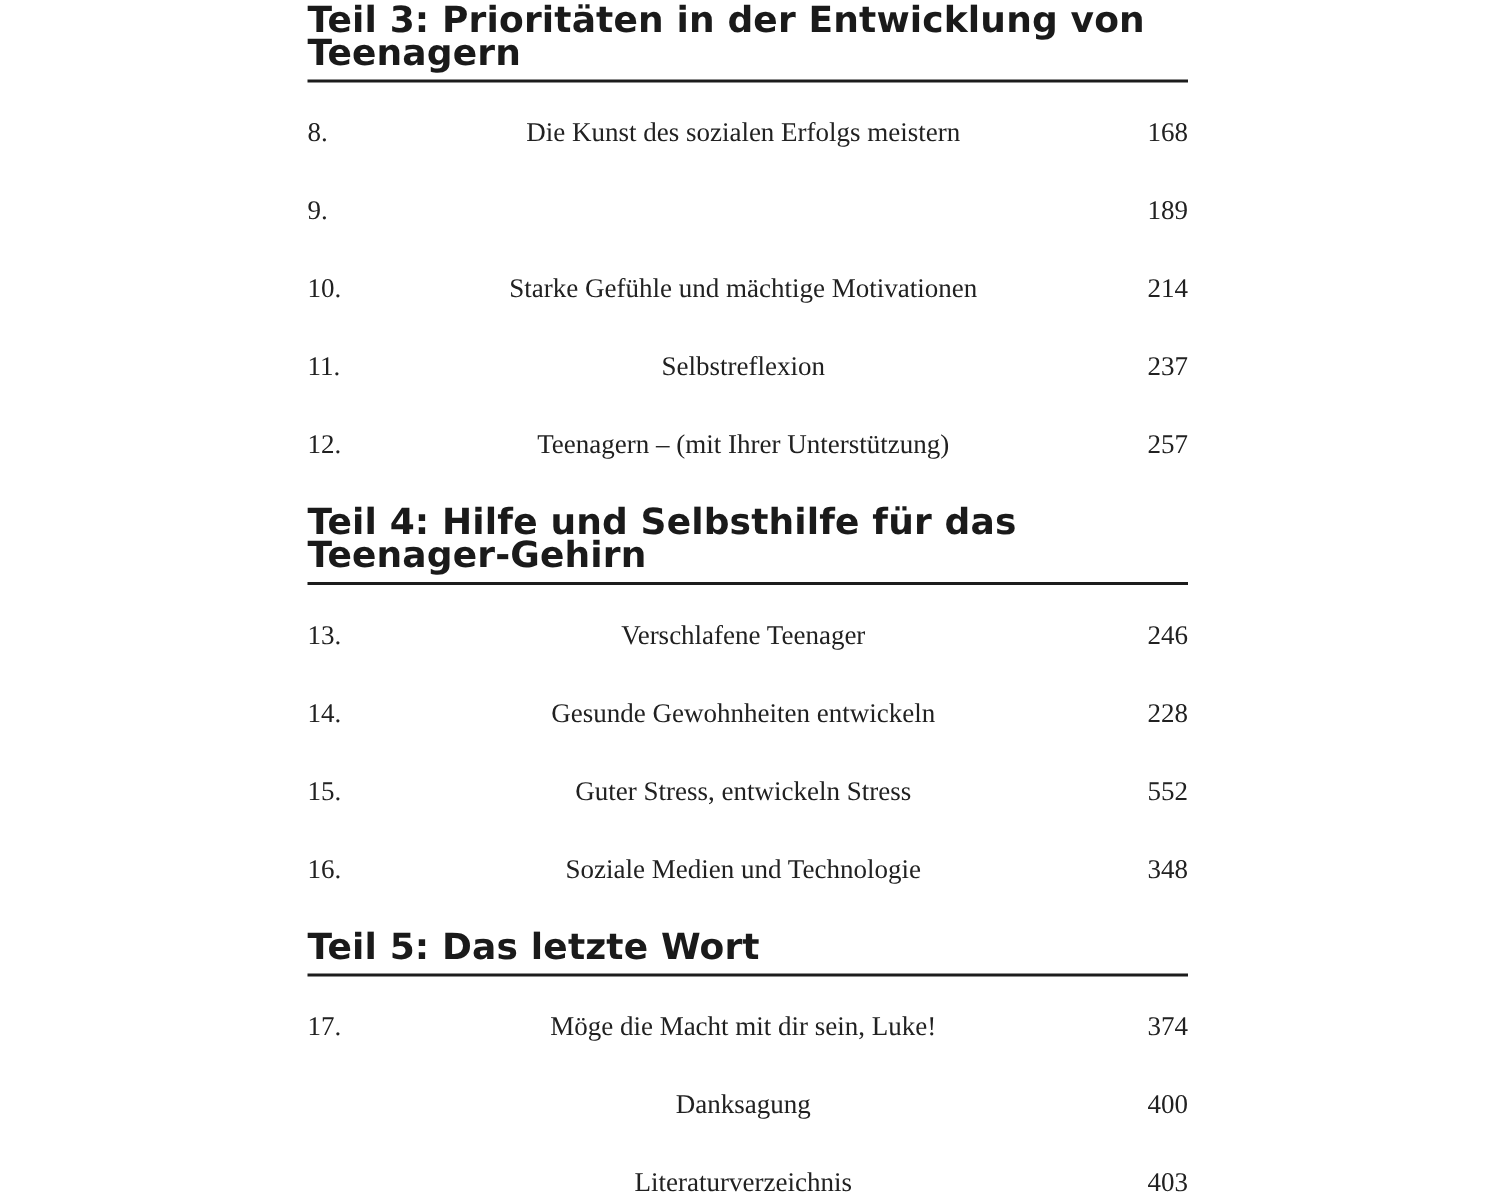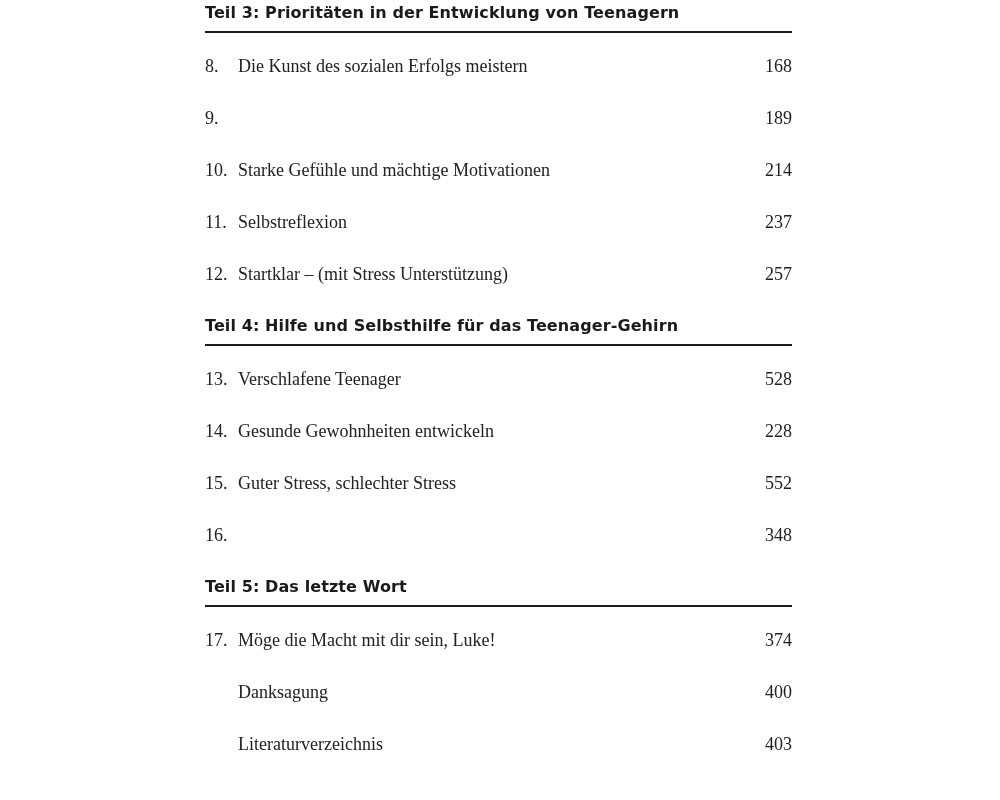--- a/index.html
+++ b/index.html
@@ -19,21 +19,21 @@
   }
 
   .content {
     margin-left: 205px;
     width: 587px;
   }
 
   .section-heading {
     font-family: "DejaVu Sans", "Liberation Sans", sans-serif;
     font-weight: 700;
-    font-size: 16px;
+    font-size: 24px;
     line-height: 22px;
     color: #1a1a1a;
     letter-spacing: 0.1px;
     padding-bottom: 7px;
     border-bottom: 2px solid #1c1c1c;
     margin-top: 30px;
   }
 
   .section:first-child .section-heading {
     margin-top: 0;
@@ -54,20 +54,21 @@
   }
 
   .toc-num {
     flex: 0 0 33px;
     width: 33px;
   }
 
   .toc-title {
     flex: 1 1 auto;
     padding-right: 12px;
+    text-align: center;
   }
 
   .toc-page {
     margin-left: auto;
     text-align: right;
     white-space: nowrap;
   }
 </style>
 </head>
 <body>
@@ -90,43 +91,44 @@
           <span class="toc-title">Starke Gefühle und mächtige Motivationen</span>
           <span class="toc-page">214</span>
         </div>
         <div class="toc-row">
           <span class="toc-num">11.</span>
           <span class="toc-title">Selbstreflexion</span>
           <span class="toc-page">237</span>
         </div>
         <div class="toc-row">
           <span class="toc-num">12.</span>
-          <span class="toc-title">Startklar – (mit Stress Unterstützung)</span>
+          <span class="toc-title">Teenagern – (mit Ihrer Unterstützung)</span>
           <span class="toc-page">257</span>
         </div>
       </section>
       <section class="section">
         <h2 class="section-heading">Teil 4: Hilfe und Selbsthilfe für das Teenager-Gehirn</h2>
         <div class="toc-row">
           <span class="toc-num">13.</span>
           <span class="toc-title">Verschlafene Teenager</span>
-          <span class="toc-page">528</span>
+          <span class="toc-page">246</span>
         </div>
         <div class="toc-row">
           <span class="toc-num">14.</span>
           <span class="toc-title">Gesunde Gewohnheiten entwickeln</span>
           <span class="toc-page">228</span>
         </div>
         <div class="toc-row">
           <span class="toc-num">15.</span>
-          <span class="toc-title">Guter Stress, schlechter Stress</span>
+          <span class="toc-title">Guter Stress, entwickeln Stress</span>
           <span class="toc-page">552</span>
         </div>
         <div class="toc-row">
           <span class="toc-num">16.</span>
+          <span class="toc-title">Soziale Medien und Technologie</span>
           <span class="toc-page">348</span>
         </div>
       </section>
       <section class="section">
         <h2 class="section-heading">Teil 5: Das letzte Wort</h2>
         <div class="toc-row">
           <span class="toc-num">17.</span>
           <span class="toc-title">Möge die Macht mit dir sein, Luke!</span>
           <span class="toc-page">374</span>
         </div>

